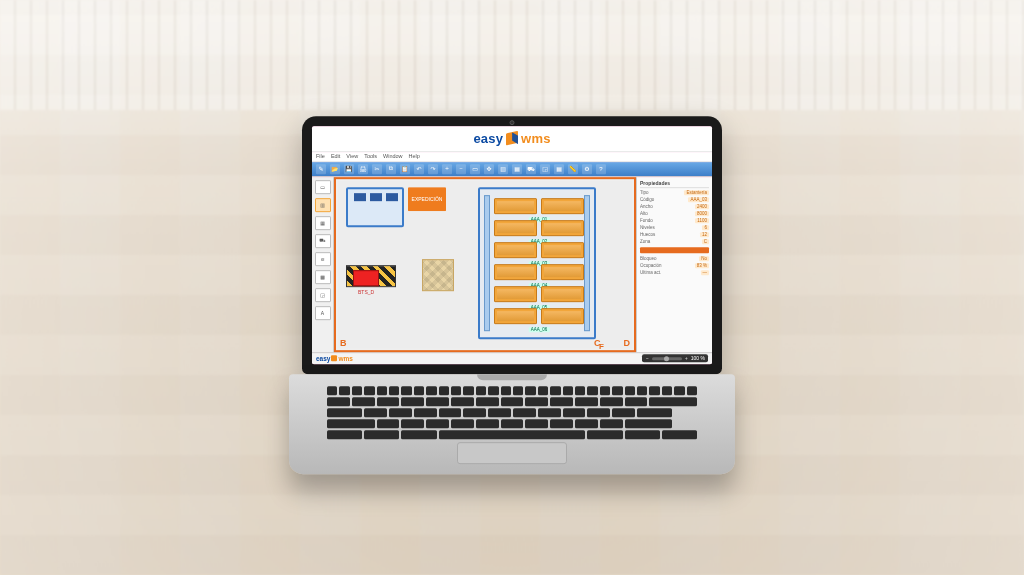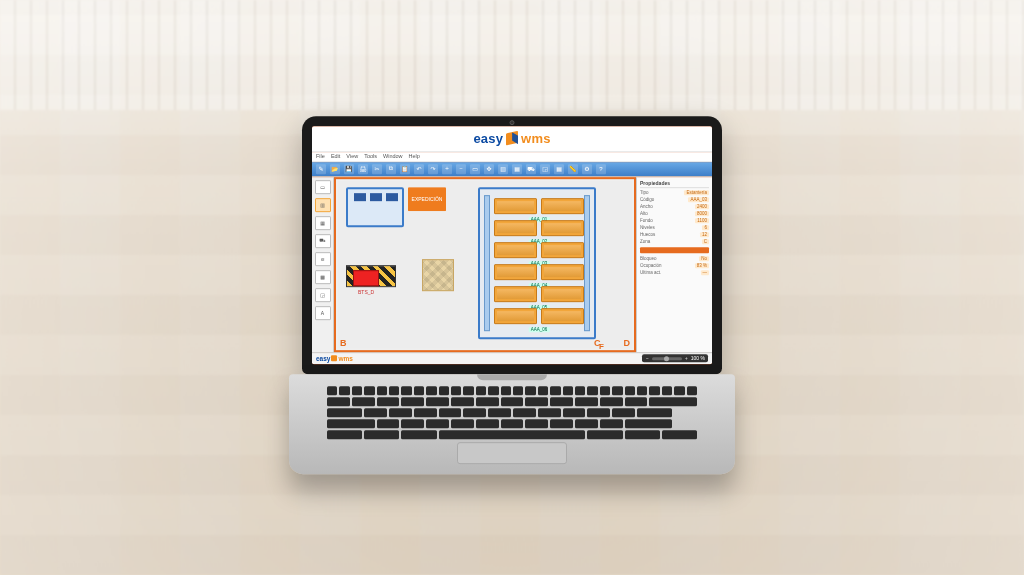--- a/index.html
+++ b/index.html
@@ -38,21 +38,21 @@
     background:#1a1a1a; border-radius:14px 14px 6px 6px;
     padding:10px; position:relative;
     box-shadow:0 12px 30px rgba(0,0,0,.25);
   }
   .laptop .cam {
     position:absolute; top:4px; left:50%; transform:translateX(-50%);
     width:5px;height:5px;border-radius:50%;background:#333;border:1px solid #555;
   }
   .screen {
     width:100%; height:100%;
-    background:#c2410c; border-radius:2px;
+    background:#f9a8d4; border-radius:2px;
     display:flex; flex-direction:column;
     overflow:hidden;
     font-size:6px; color:#333;
   }
   .deck {
     width:446px; height:100px; margin-left:-13px;
     background:linear-gradient(180deg,#dcdcdc,#b8b8b8);
     border-radius:4px 4px 14px 14px;
     position:relative;
     box-shadow:0 16px 24px rgba(0,0,0,.28);

